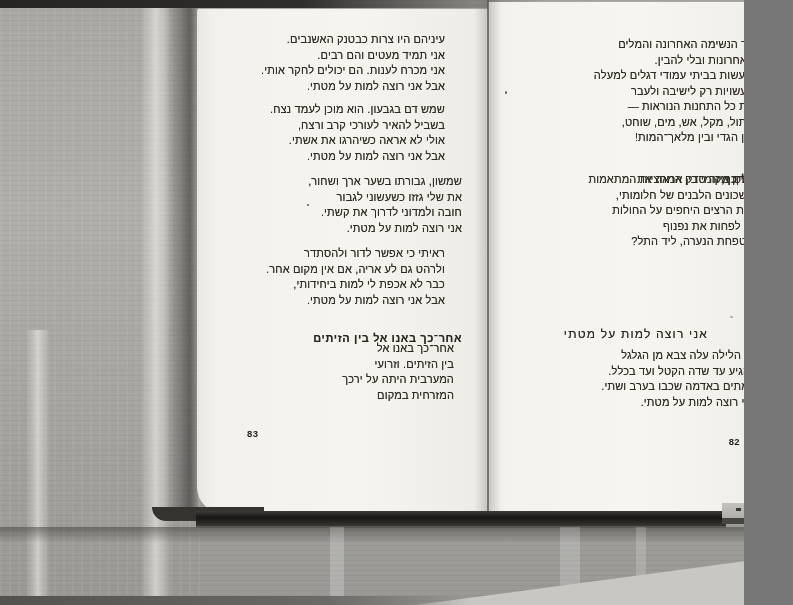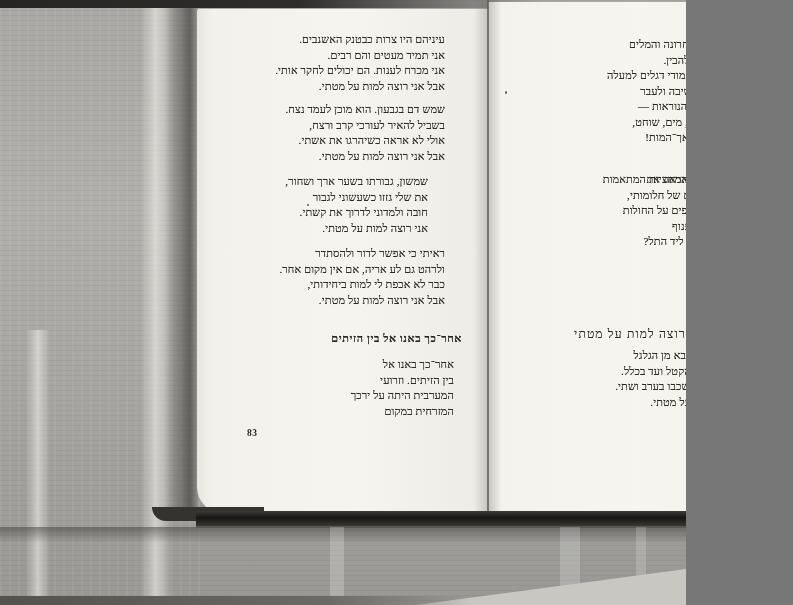--- a/index.html
+++ b/index.html
@@ -1,18 +1,18 @@
 <!DOCTYPE html>
 <html lang="he"><head>
 <meta charset="utf-8">
 <style>
   html,body{margin:0;padding:0;background:#777;}
-  .scan{position:relative;width:686px;height:605px;overflow:hidden;
+  .scan{position:relative;width:744px;height:605px;overflow:hidden;
         background:linear-gradient(180deg,#a9a8a4 0%,#b0afab 35%,#a7a6a2 62%,#999895 100%);
-        font-family:Liberation Serif, serif;}
+        font-family:Liberation Sans, sans-serif;}
   .scan *{position:absolute;}
   
   .tex-h{left:0;top:0;width:793px;height:605px;
          background:repeating-linear-gradient(180deg,rgba(0,0,0,.04) 0 1px,transparent 1px 5px);}
   .tex-v{left:0;top:0;width:200px;height:605px;
          background:repeating-linear-gradient(90deg,rgba(255,255,255,.05) 0 2px,transparent 2px 9px);}
   .streak-light-a{left:140px;top:0;width:32px;height:605px;
          background:linear-gradient(90deg,transparent,rgba(243,242,237,.6) 50%,transparent);}
   .streak-light-b{left:26px;top:330px;width:24px;height:275px;
          background:linear-gradient(90deg,transparent,rgba(245,244,240,.55) 50%,transparent);}
@@ -81,36 +81,36 @@
         <span class="line">אני מכרח לענות. הם יכולים לחקר אותי.</span>
         <span class="line">אבל אני רוצה למות על מטתי.</span>
       </div>
     <div class="stanza" style="top:93px;right:43px;">
 
     <span class="line">שמש דם בגבעון. הוא מוכן לעמד נצח.</span>
         <span class="line">בשביל להאיר לעורכי קרב ורצח,</span>
         <span class="line">אולי לא אראה כשיהרגו את אשתי.</span>
         <span class="line">אבל אני רוצה למות על מטתי.</span>
       </div>
-    <div class="stanza" style="top:165px;right:60px;">
+    <div class="stanza" style="top:165px;right:26px;">
 
     <span class="line">שמשון, גבורתו בשער ארך ושחור,</span>
         <span class="line">את שלי גזזו כשעשוני לגבור</span>
         <span class="line">חובה ולמדוני לדרוך את קשתי.</span>
         <span class="line">אני רוצה למות על מטתי.</span>
       </div>
     <div class="stanza" style="top:237px;right:43px;">
 
     <span class="line">ראיתי כי אפשר לדור ולהסתדר</span>
         <span class="line">ולרהט גם לע אריה, אם אין מקום אחר.</span>
         <span class="line">כבר לא אכפת לי למות ביחידותי,</span>
         <span class="line">אבל אני רוצה למות על מטתי.</span>
       </div>
     <div class="poem-title title-left" style="top:323px;right:26px;">אחר־כך באנו אל בין הזיתים</div>
-    <div class="stanza" style="top:348px;right:34px;">
+    <div class="stanza" style="top:332px;right:34px;">
 
     <span class="line">אחר־כך באנו אל</span>
         <span class="line">בין הזיתים. וזרועי</span>
         <span class="line">המערבית היתה על ירכך</span>
         <span class="line">המזרחית במקום</span>
       </div>
     <div class="page-num" style="top:419px;left:50px;">83</div>
     <div class="speck" style="left:110px;top:195px;width:2px;height:2px;"></div>
   </div>
 

